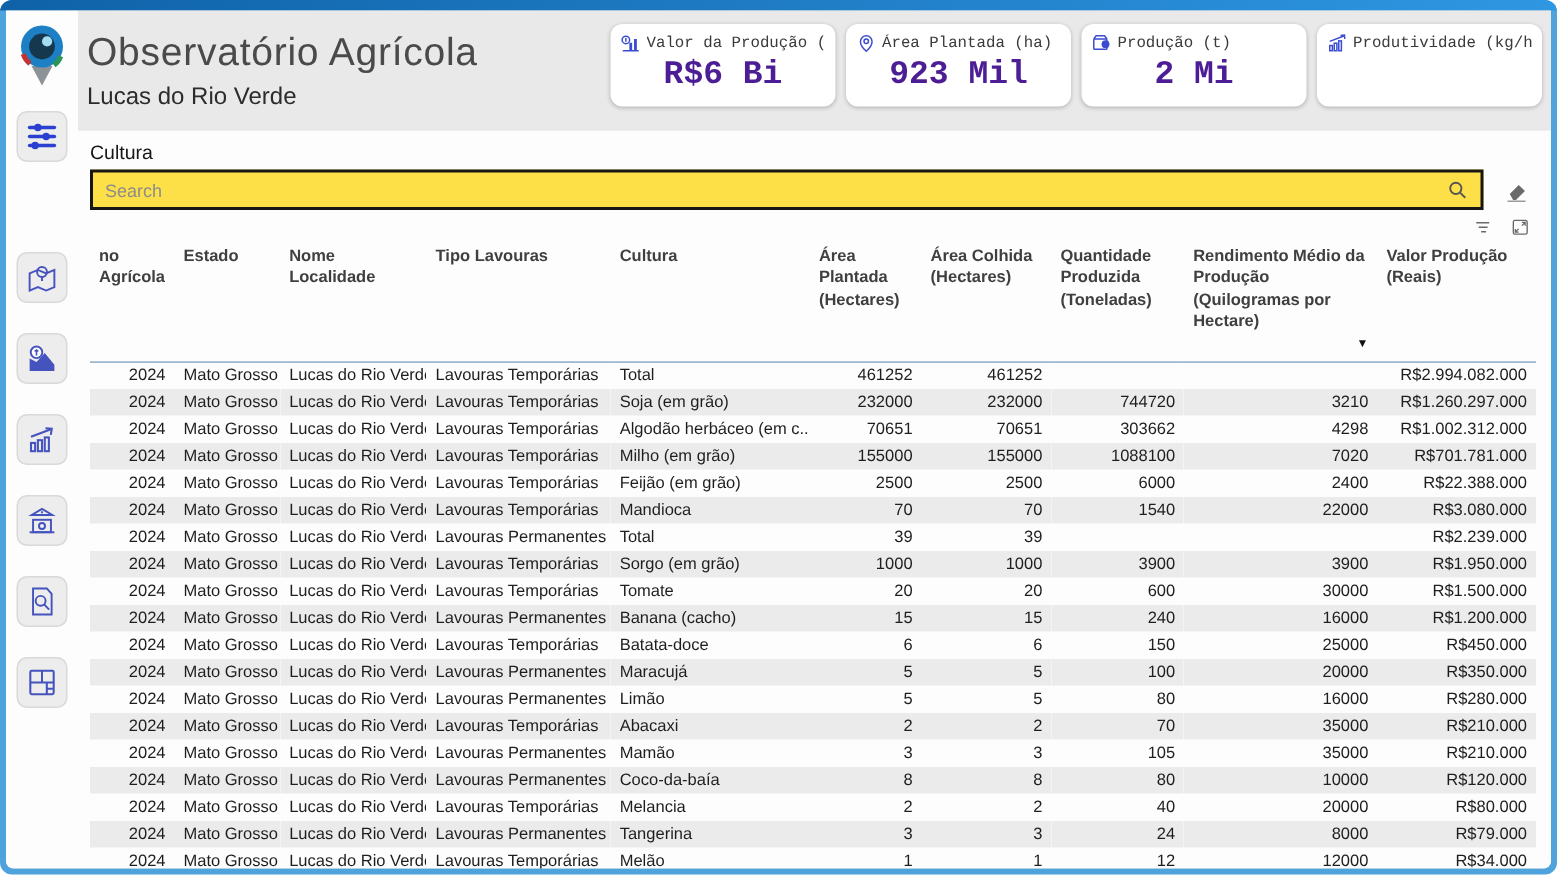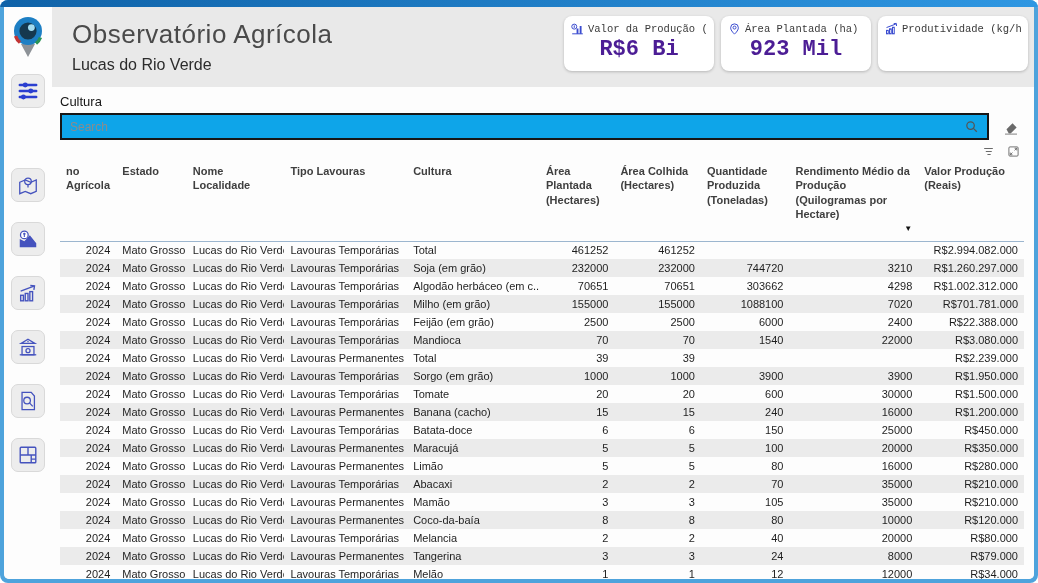--- a/index.html
+++ b/index.html
@@ -10,34 +10,34 @@
 
   
   .sidebar { width:48px; background:#fdfdfd; display:flex; flex-direction:column; align-items:center; padding-top:5px; flex-shrink:0; }
   .logo { width:40px; height:48px; margin-bottom:14px; }
   .nav-btn { width:34px; height:34px; border-radius:7px; background:#ededed; border:1px solid #d9d9d9; display:flex; align-items:center; justify-content:center; margin-bottom:20px; cursor:pointer; }
   .nav-btn svg { width:22px; height:22px; }
   .nav-spacer { height:40px; }
 
   
   .main { flex:1; display:flex; flex-direction:column; min-width:0; }
-  .header-band { height:80px; position:relative; padding:6px 0 0 20px; background:#e9e9e9; flex-shrink:0; }
+  .header-band { height:80px; position:relative; padding:6px 0 0 6px; background:#e9e9e9; flex-shrink:0; }
   .title { font-size:26px; font-weight:300; color:#4a4a4a; letter-spacing:.5px; margin-top:6px; }
   .subtitle { font-size:16px; color:#2c2c2c; margin-top:6px; }
   .kpi-row { position:absolute; top:9px; right:6px; display:flex; gap:7px; }
   .kpi-card { width:150px; height:55px; background:#fff; border-radius:8px; box-shadow:0 1px 3px rgba(0,0,0,.22); padding:5px 6px;font-family:Liberation Mono, monospace; }
   .kpi-head { display:flex; align-items:center; gap:3px; }
   .kpi-head svg { width:15px; height:15px; flex-shrink:0; }
   .kpi-label { font-size:10.5px; color:#3a3a3a; white-space:nowrap; overflow:hidden; }
   .kpi-value { text-align:center; font-size:22px; font-weight:600; color:#4c1d95; margin-top:1px; }
 
   .content { flex:1; background:#fdfdfd; padding:5px 10px 16px 8px; display:flex; flex-direction:column; min-height:0; }
   .slicer-label { font-size:13px; color:#161616; margin:2px 0 4px; }
   .search-row { display:flex; align-items:center; gap:9px; }
-  .search-box { flex:1; height:27px; border:2px solid #161616; background:#0ea5e9; display:flex; align-items:center; padding:0 8px; }
+  .search-box { flex:1; height:27px; border:2px solid #161616; background:#fde047; display:flex; align-items:center; padding:0 8px; }
   .search-box input { flex:1; border:none; outline:none; font-size:12px; color:#333; font-family:"Liberation Sans", sans-serif; background:transparent; }
   .search-box input::placeholder { color:#8c8c8c; }
   .search-box svg { width:15px; height:15px; }
   .eraser-btn { width:26px; height:24px; display:flex; align-items:center; justify-content:center; cursor:pointer; }
   .eraser-btn svg { width:18px; height:18px; }
 
   .visual-header { display:flex; justify-content:flex-end; gap:12px; margin:5px 4px 0 0; height:14px; }
   .visual-header svg { width:13px; height:13px; cursor:pointer; }
 
   table { width:100%; border-collapse:collapse; table-layout:fixed; font-size:11px; margin-top:2px; }
@@ -153,20 +153,31 @@
             <div class="kpi-head">
               <svg viewBox="0 0 24 24" fill="none" stroke="#3b4cd0" stroke-width="1.6">
                 <path d="M12 21s-6.2-5.6-6.2-10.2A6.2 6.2 0 0118.2 10.8C18.2 15.4 12 21 12 21z"></path>
                 <circle cx="12" cy="10.5" r="2.4"></circle>
               </svg>
               <span class="kpi-label">Área Plantada (ha)</span>
             </div>
             <div class="kpi-value">923 Mil</div>
           </div>
 
+          <div class="kpi-card">
+            <div class="kpi-head">
+              <svg viewBox="0 0 24 24" fill="none" stroke="#3b4cd0" stroke-width="1.6">
+                <rect x="3.5" y="8" width="14" height="11" rx="1"></rect>
+                  <path d="M3.5 8l2.5-3.5h9L17.5 8"></path>
+                <circle cx="16" cy="13.5" r="4.2" fill="#3b4cd0" stroke="none"></circle>
+              </svg>
+              <span class="kpi-label">Produção (t)</span>
+            </div>
+            <div class="kpi-value">2 Mi</div>
+          </div>
 
           <div class="kpi-card">
             <div class="kpi-head">
               <svg viewBox="0 0 24 24" fill="none" stroke="#3b4cd0" stroke-width="1.6">
                 <rect x="4" y="15" width="2.8" height="5.5"></rect>
                   <rect x="8.8" y="12.5" width="2.8" height="8"></rect>
                   <rect x="13.6" y="10" width="2.8" height="10.5"></rect>
                 <path d="M4 10.5L19 4.8"></path>
                   <path d="M15.5 4.2l4.2-.4.3 4.2"></path>
               </svg>

